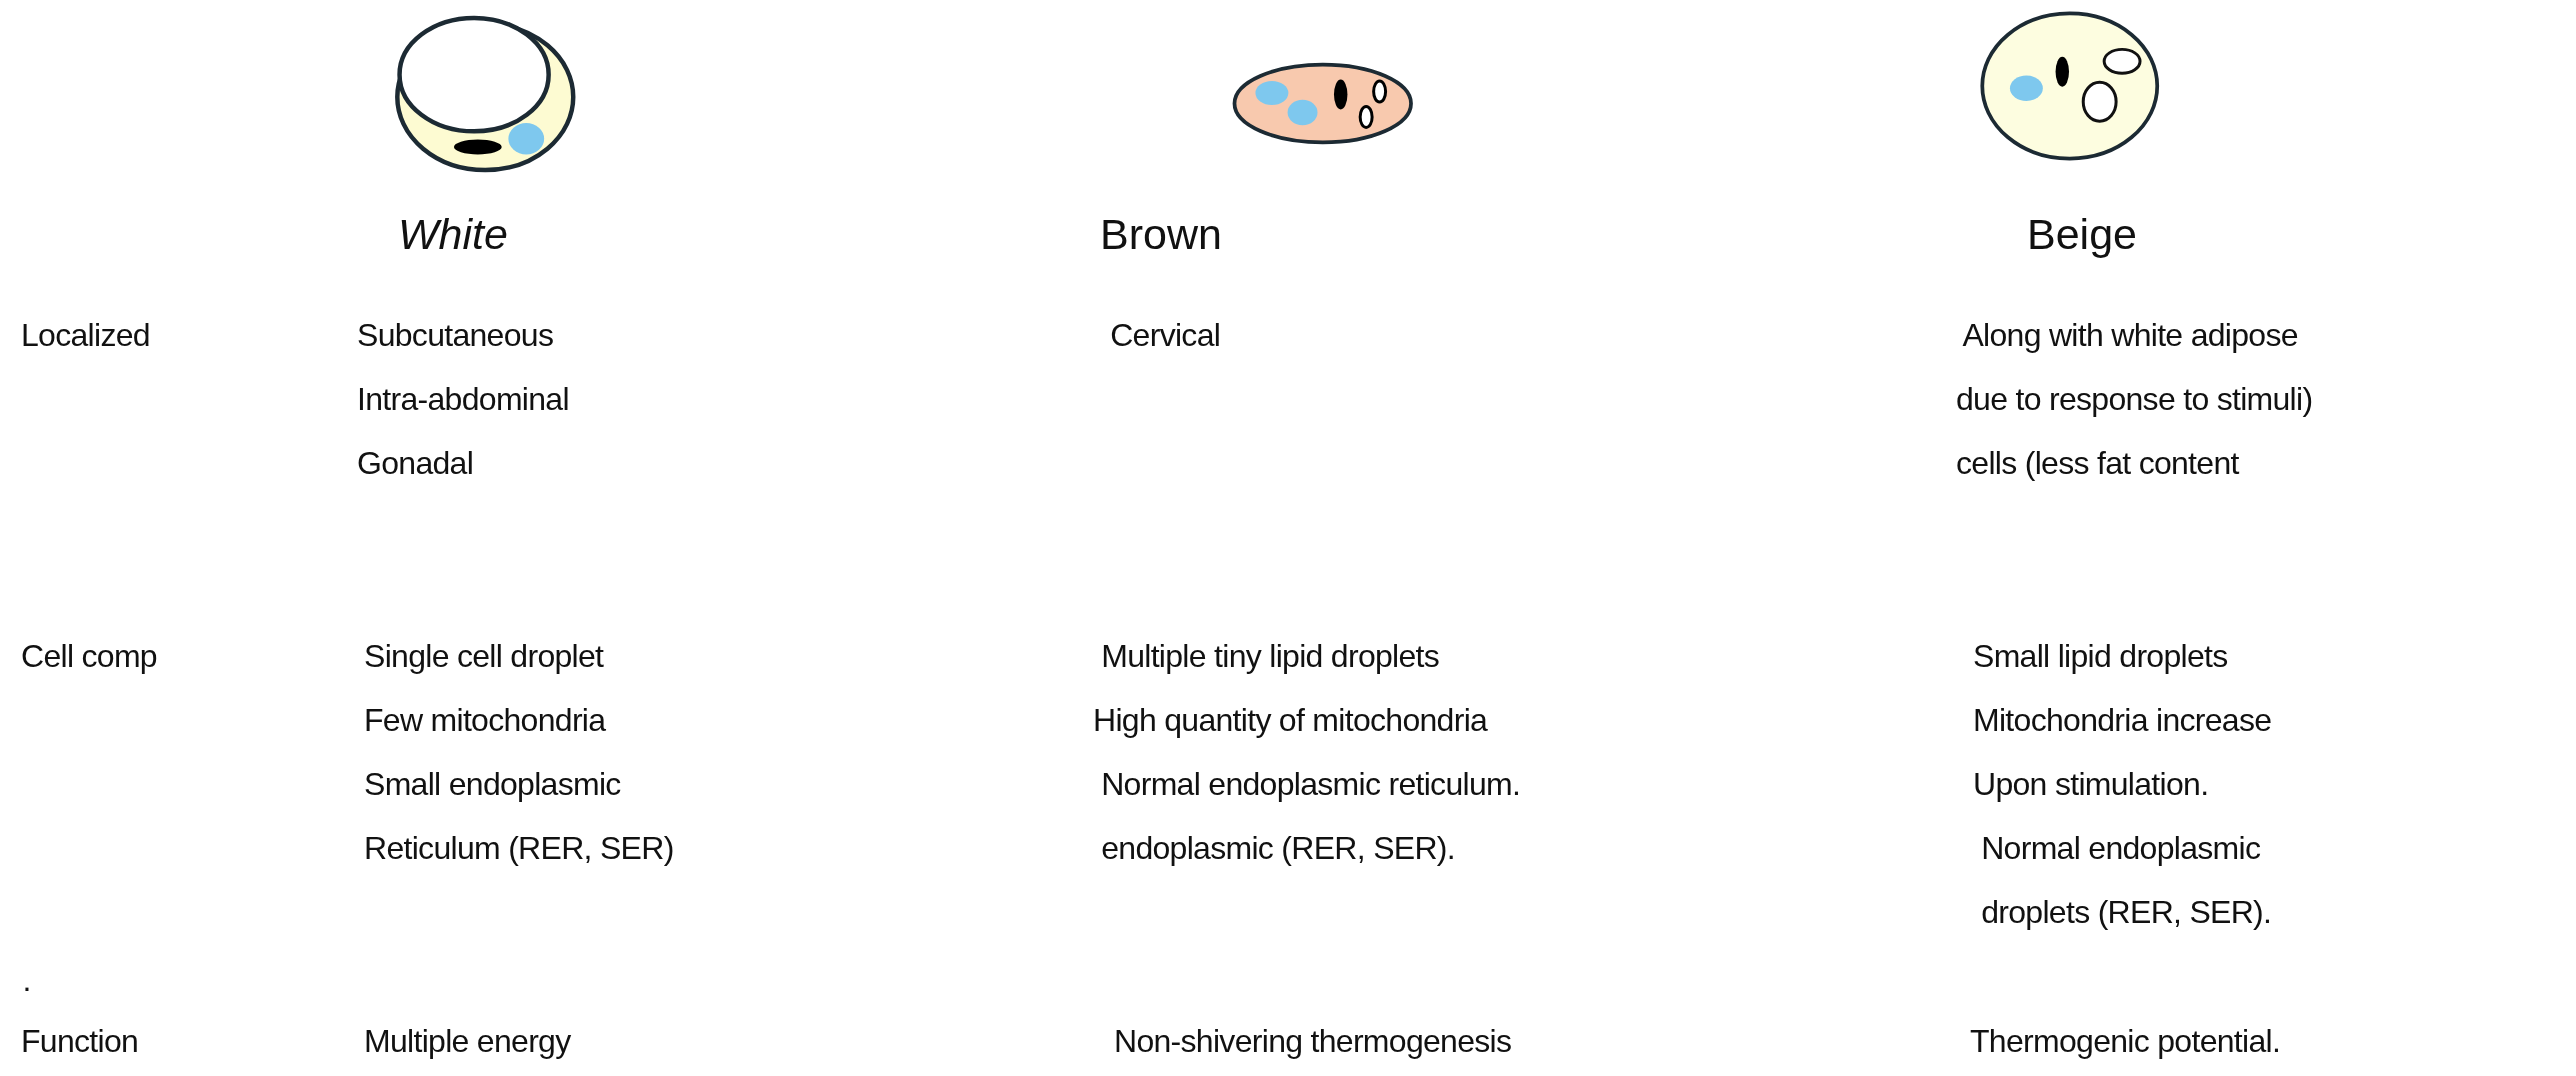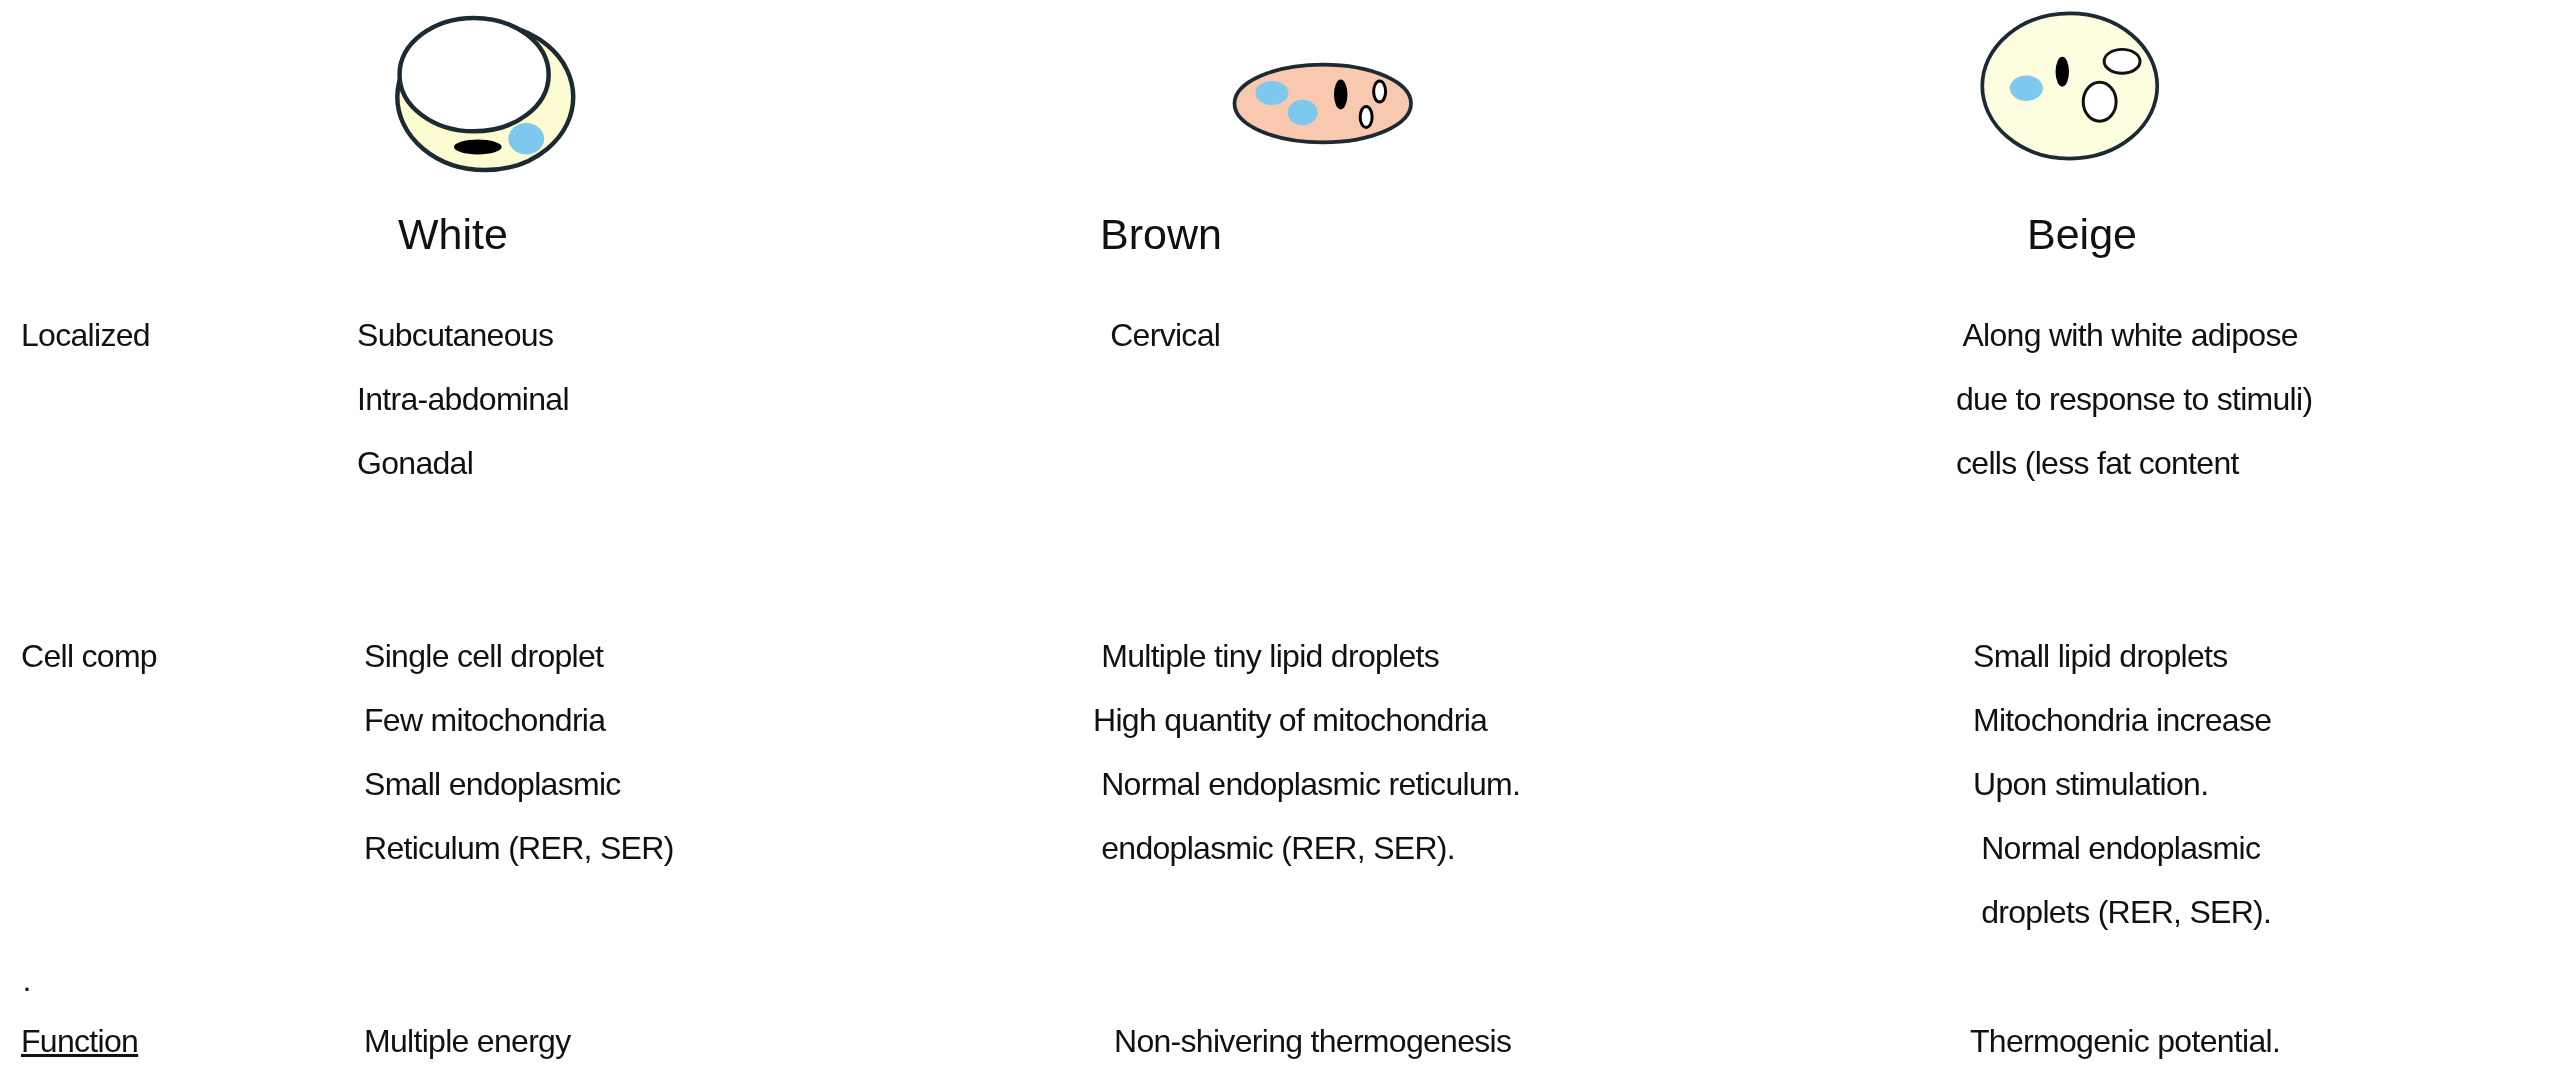--- a/index.html
+++ b/index.html
@@ -31,21 +31,21 @@
 </svg>
 
 <svg width="187" height="157" style="left:1980px; top:9px;" viewBox="0 0 250 210">
   <ellipse cx="120" cy="103" rx="117" ry="97" fill="#fdfde0" stroke="#1c2a33" stroke-width="5"></ellipse>
   <ellipse cx="62" cy="106" rx="22" ry="17" fill="#7ec8ee"></ellipse>
   <ellipse cx="110" cy="84" rx="9" ry="20" fill="#000"></ellipse>
   <ellipse cx="190" cy="70" rx="24" ry="16" fill="#fff" stroke="#111" stroke-width="4"></ellipse>
   <ellipse cx="160" cy="124" rx="22" ry="26" fill="#fff" stroke="#111" stroke-width="4"></ellipse>
 </svg>
 
-<div class="abs hdr" style="left:398px; top:208px;">White</div>
+<div class="abs hdr" style="left:398px; top:208px;font-style:italic;">White</div>
 <div class="abs hdr" style="left:1100px; top:208px;text-align:right;">Brown</div>
 <div class="abs hdr" style="left:2027px; top:208px;">Beige</div>
 
 <div class="abs txt" style="left:21px; top:303px;">Localized</div>
 <div class="abs txt lines" style="left:357px; top:303px;">
   <div>Subcutaneous</div>
   <div> Intra-abdominal</div>
   <div>Gonadal</div>
 </div>
 <div class="abs txt lines" style="left:1102px; top:303px;">
@@ -73,17 +73,17 @@
 <div class="abs txt lines" style="left:1973px; top:624px;">
   <div>Small lipid droplets</div>
   <div>Mitochondria increase</div>
   <div>Upon stimulation.</div>
   <div style="white-space:pre"> Normal endoplasmic</div>
   <div style="white-space:pre"> droplets (RER, SER).</div>
 </div>
 
 <div class="abs txt" style="left:22.4px; top:948px;">.</div>
 
-<div class="abs txt" style="left:21px; top:1009px;text-decoration:underline;">Function</div>
+<div class="abs txt" style="left:21px; top:1009px;">Function</div>
 <div class="abs txt" style="left:364px; top:1009px;">Multiple energy</div>
 <div class="abs txt" style="left:1114px; top:1009px;">Non-shivering thermogenesis</div>
 <div class="abs txt" style="left:1970px; top:1009px;">Thermogenic potential.</div>
 
 
 </body></html>

